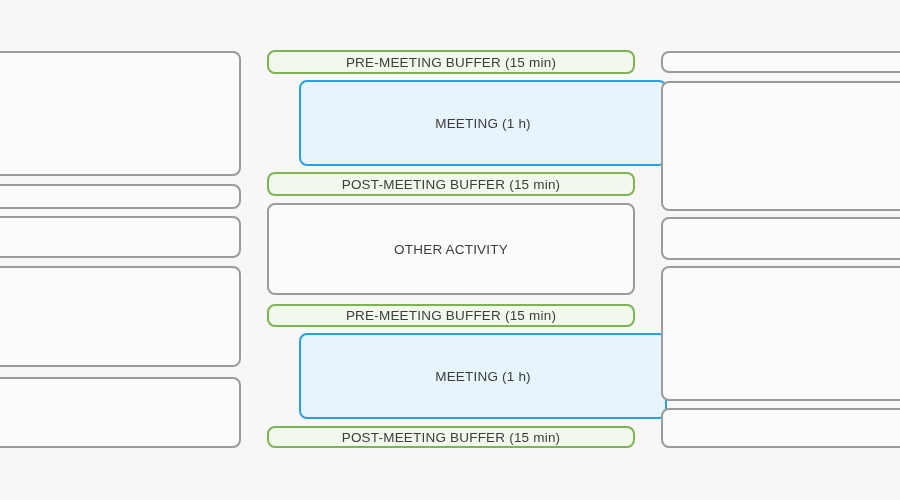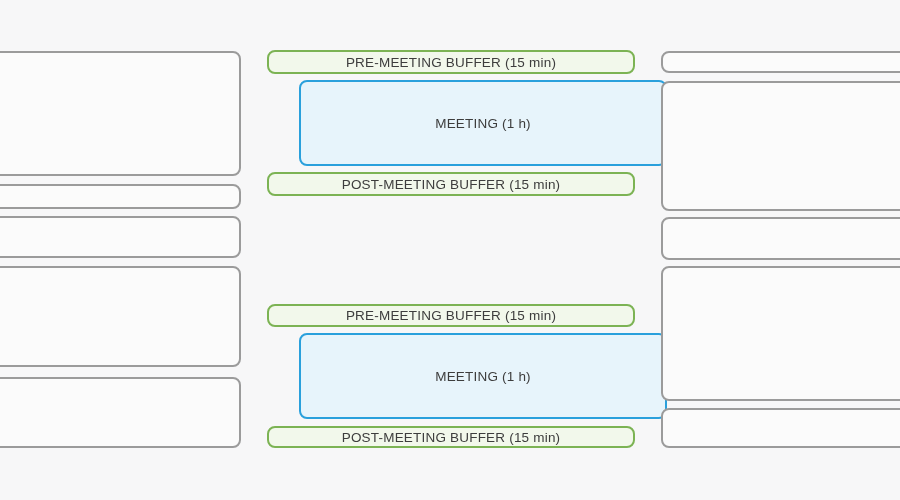--- a/index.html
+++ b/index.html
@@ -81,20 +81,23 @@
 
   <div class="block c c1 buffer">
     <span class="lbl">PRE-MEETING BUFFER (15 min)</span>
   </div>
   <div class="block c c2 meeting">
     <span class="lbl">MEETING (1 h)</span>
   </div>
   <div class="block c c3 buffer">
     <span class="lbl">POST-MEETING BUFFER (15 min)</span>
   </div>
+  <div class="block c c4 other">
+    <span class="lbl">OTHER ACTIVITY</span>
+  </div>
   <div class="block c c5 buffer">
     <span class="lbl">PRE-MEETING BUFFER (15 min)</span>
   </div>
   <div class="block c c6 meeting">
     <span class="lbl">MEETING (1 h)</span>
   </div>
   <div class="block c c7 buffer">
     <span class="lbl">POST-MEETING BUFFER (15 min)</span>
   </div>
 

